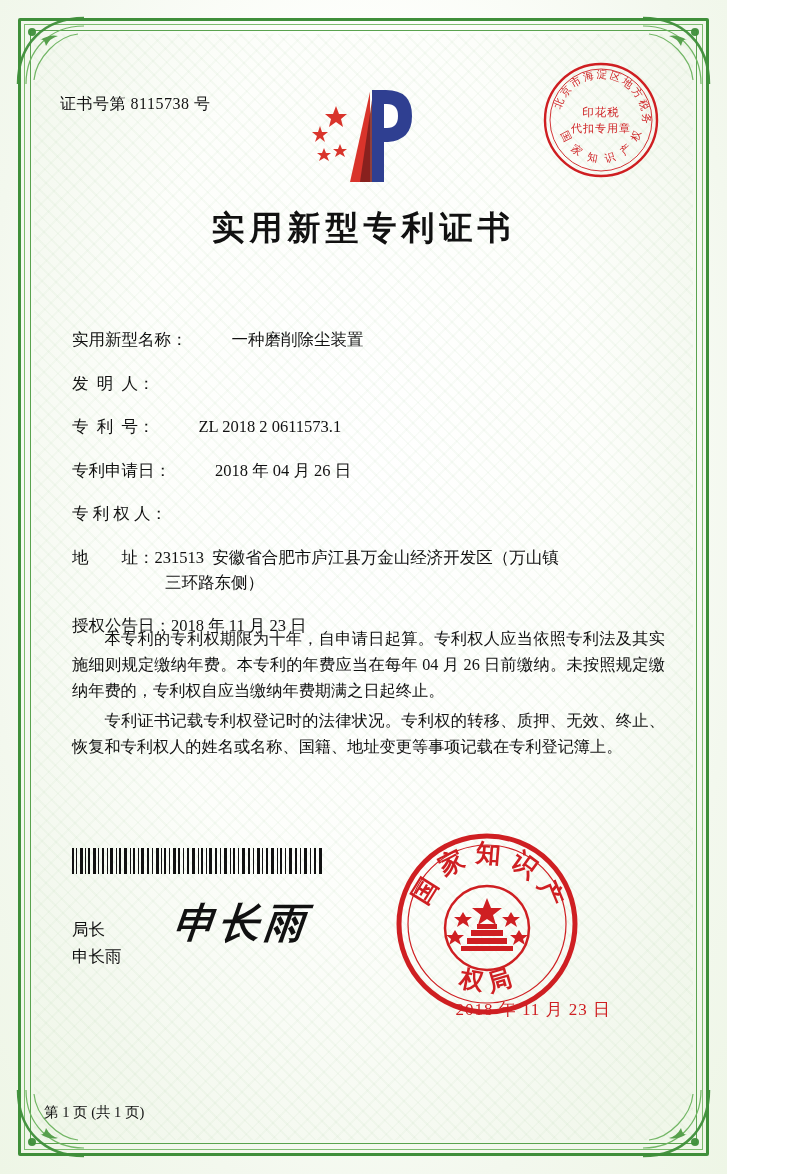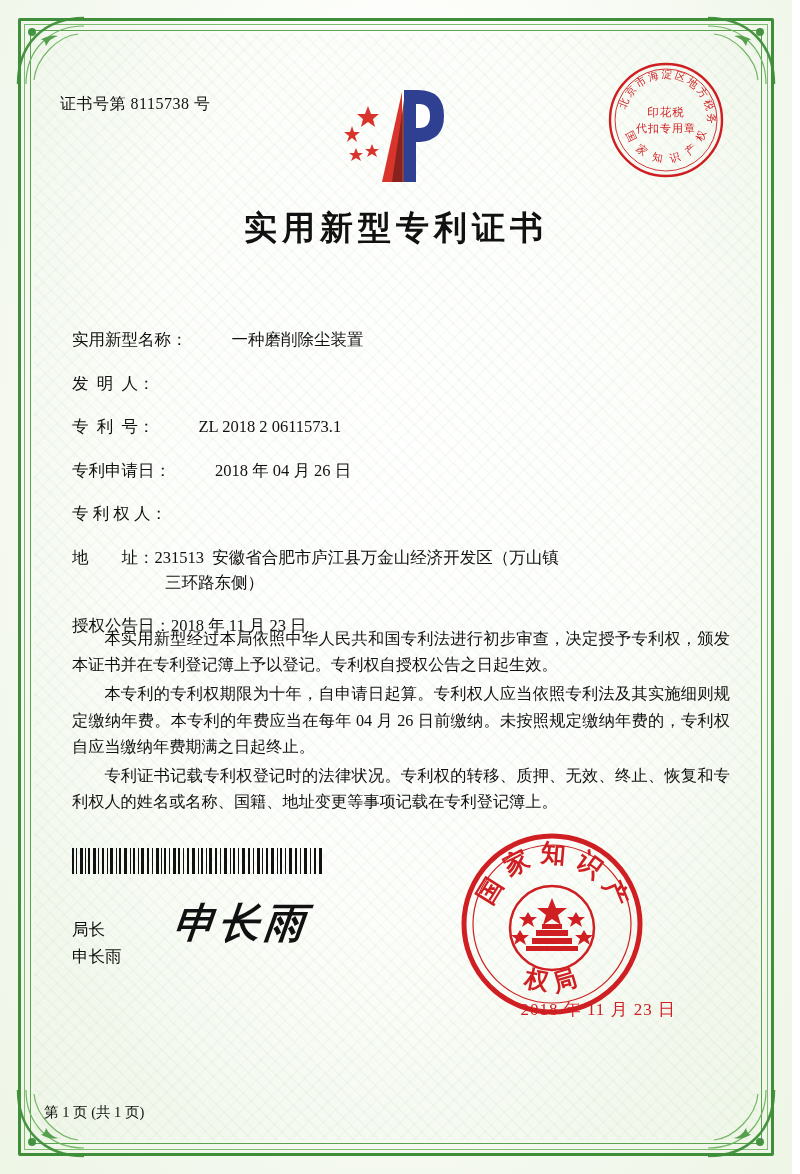--- a/index.html
+++ b/index.html
@@ -6,21 +6,21 @@
     margin: 0;
     padding: 0;
     background: #ffffff;
   }
   body {
     font-family: "Liberation Serif", "DejaVu Serif", serif;
     color: #1a1a1a;
   }
   #page {
     position: relative;
-    width: 792px;
+    width: 727px;
     height: 1174px;
     overflow: hidden;
     background:
       radial-gradient(ellipse at 50% 40%, #ffffff 0%, #fdfefb 45%, #f3f8ee 75%, #eef6e6 100%);
   }
   
   .border-outer {
     position: absolute;
     left: 18px; top: 18px; right: 18px; bottom: 18px;
     border: 3px solid #3f8f3a;
@@ -342,21 +342,20 @@
       <div class="field-row two-col">
         <span class="col-a">
           <span class="field-label">授权公告日：</span>
           <span class="field-value">2018 年 11 月 23 日</span>
         </span>
       </div>
 
     </div>
 
     <div class="paras">
-      <p>本实用新型经过本局依照中华人民共和国专利法进行初步审查，决定授予专利权，颁发本证书并在专利登记簿上予以登记。专利权自授权公告之日起生效。</p>
       <p>本专利的专利权期限为十年，自申请日起算。专利权人应当依照专利法及其实施细则规定缴纳年费。本专利的年费应当在每年 04 月 26 日前缴纳。未按照规定缴纳年费的，专利权自应当缴纳年费期满之日起终止。</p>
       <p>专利证书记载专利权登记时的法律状况。专利权的转移、质押、无效、终止、恢复和专利权人的姓名或名称、国籍、地址变更等事项记载在专利登记簿上。</p>
     </div>
 
     <div class="barcode">
       <svg viewBox="0 0 252 26" preserveAspectRatio="none">
         <g fill="#111">
           <rect x="0" y="0" width="2" height="26"></rect>
             <rect x="4" y="0" width="1" height="26"></rect>
           <rect x="8" y="0" width="3" height="26"></rect>

